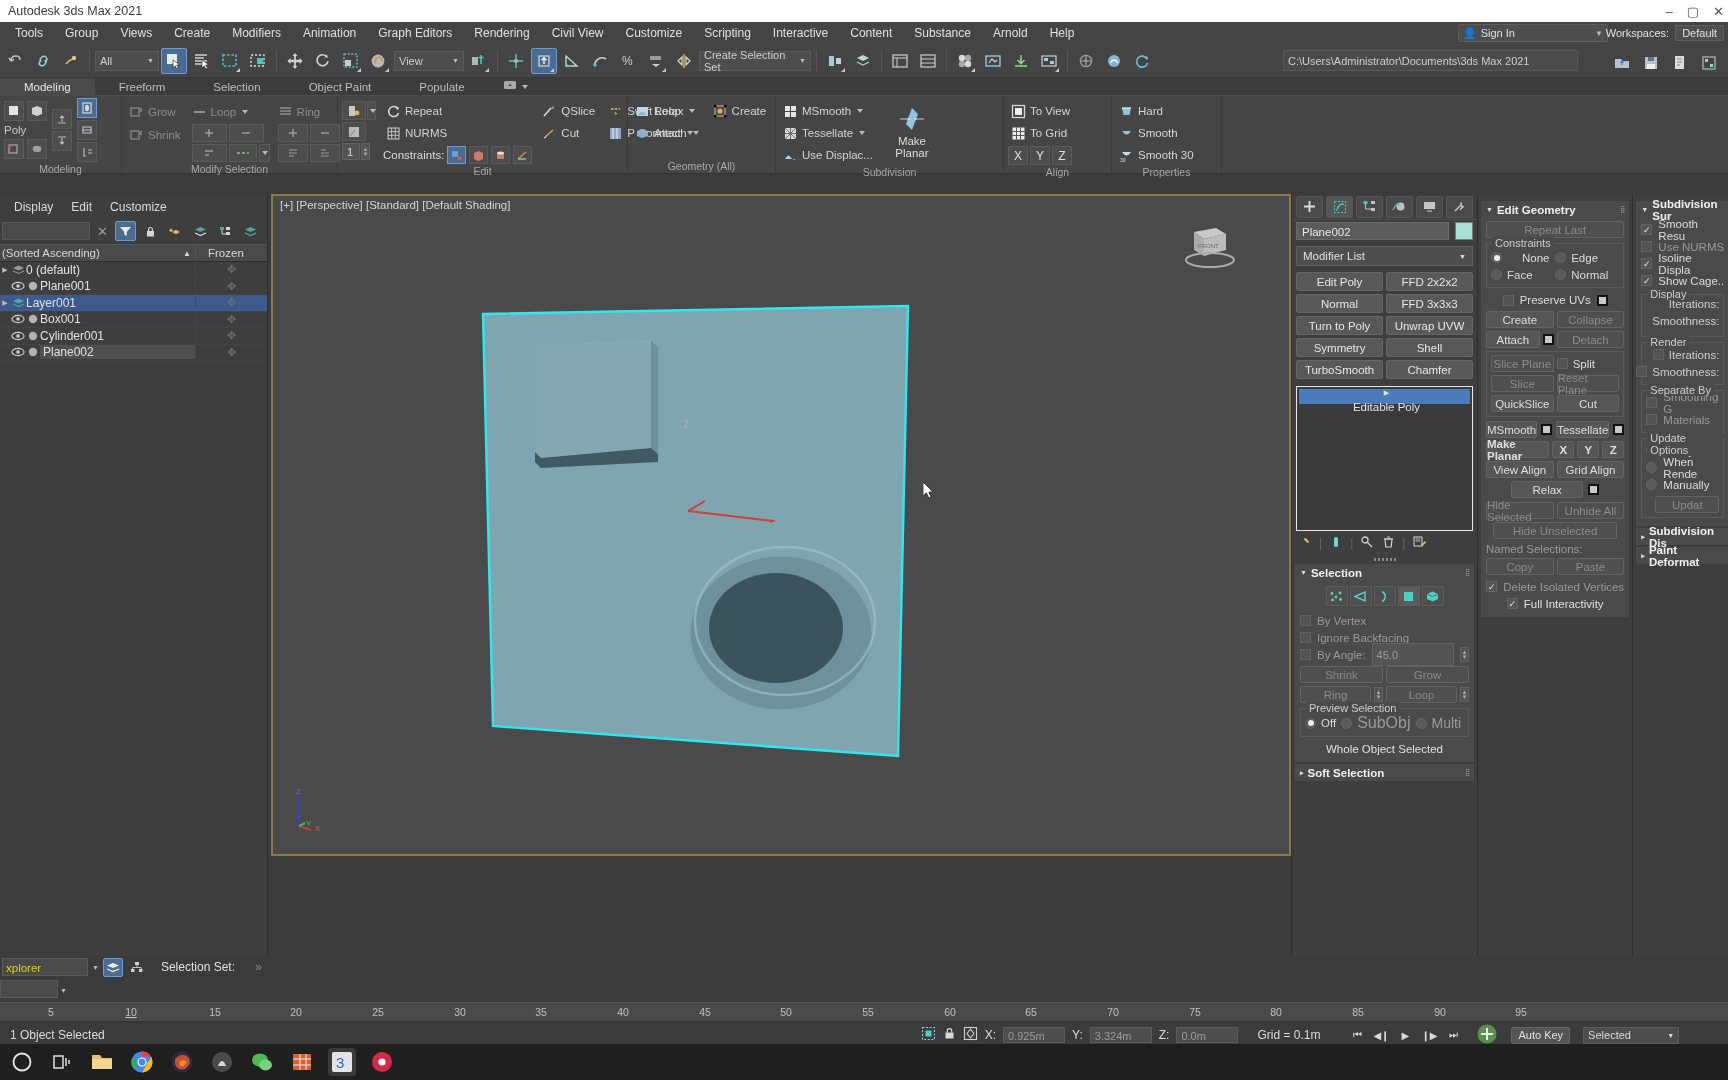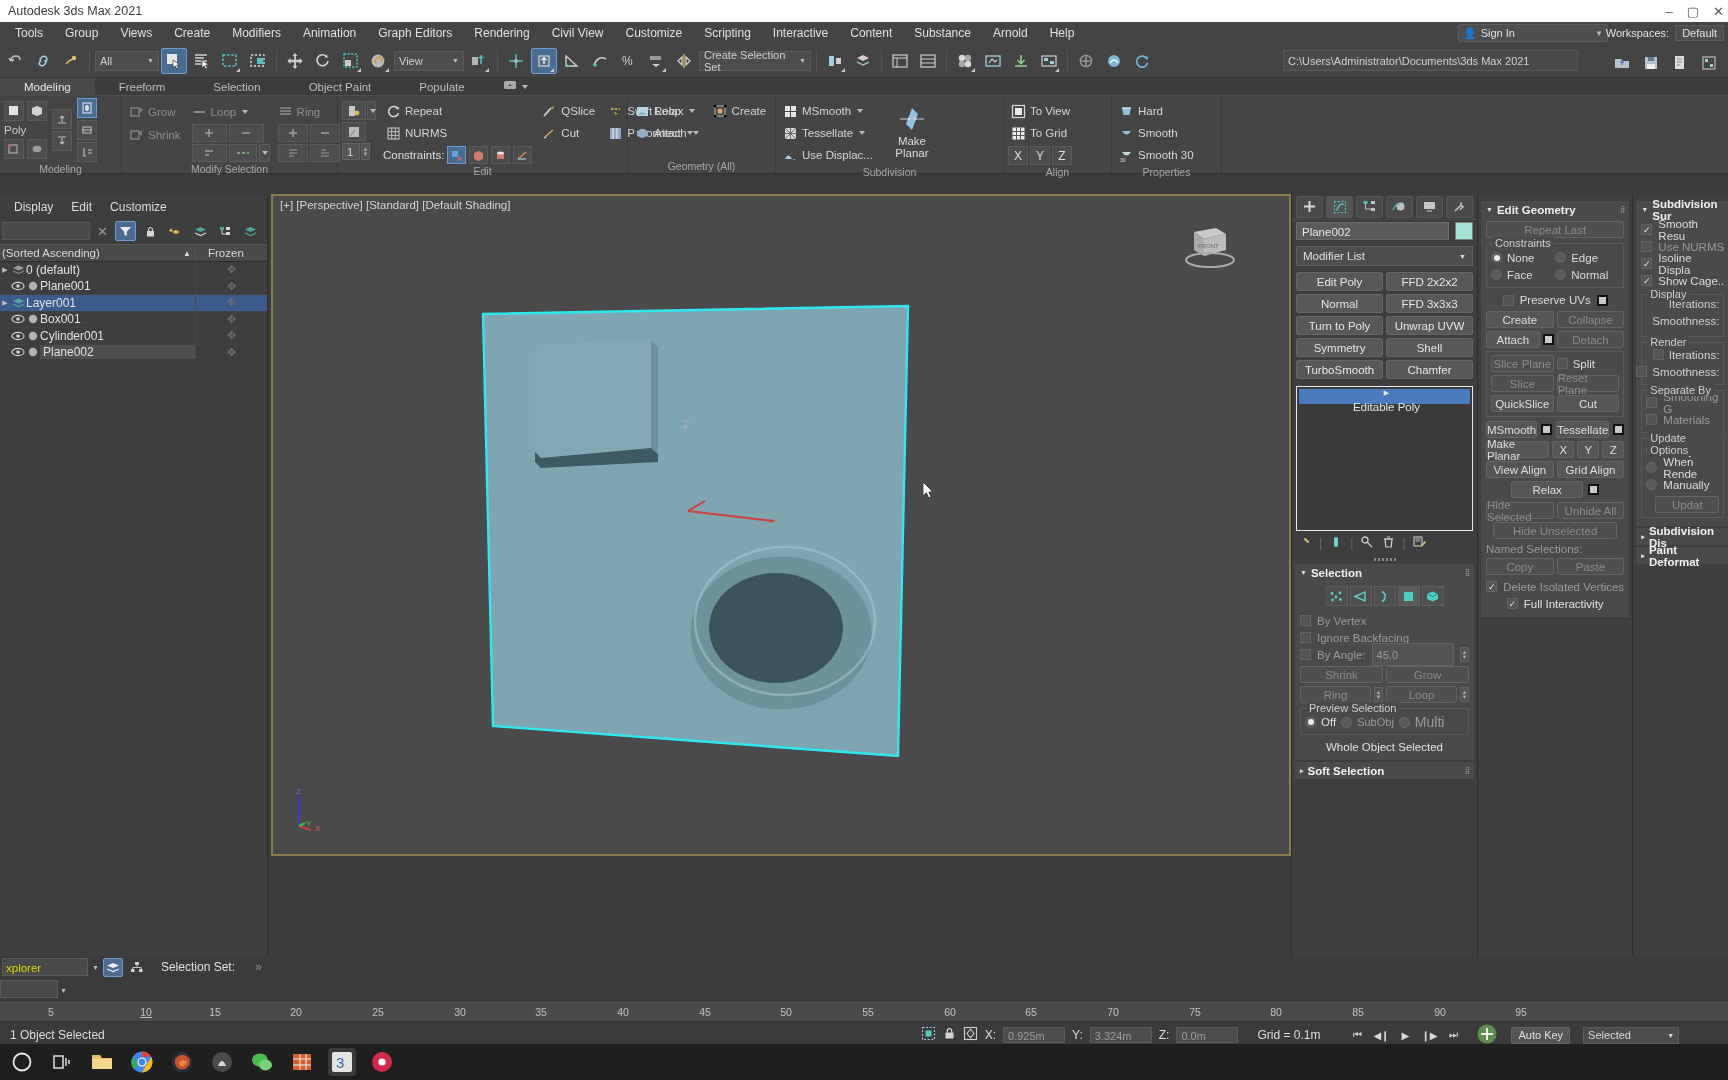--- a/index.html
+++ b/index.html
@@ -1272,21 +1272,21 @@
                 <span>▲</span>
                 <span>▼</span>
               </div>
           </div>
           <div class="fieldset">
             <span class="lg">Preview Selection</span>
             <div style="display:flex;gap:5px;align-items:center;margin-top:2px;">
               <span class="rad on"></span>
               <span style="font-size:11.5px;color:#dcdcdc;">Off</span>
               <span class="rad"></span>
-              <span style="font-size:11px;color:#9a9a9a;">SubObj</span>
+              <span style="font-size:16px;color:#9a9a9a;">SubObj</span>
               <span class="rad"></span>
               <span style="font-size:14px;color:#9a9a9a;">Multi</span>
             </div>
           </div>
           <div class="ctr" style="font-size:11.5px;color:#e0e0e0;margin-top:6px;margin-bottom:2px;">Whole Object Selected</div>
         </div>
       </div>
 
       <div class="rollout">
         <div class="ro-hdr">
@@ -1302,21 +1302,21 @@
         <div class="ro-hdr">
           <span class="ar">▼</span>
           <span>Edit Geometry</span>
           <span class="dots">⁞⁞</span>
         </div>
         <div class="ro-body">
           <div class="gbtn dis" style="margin-bottom:2px;">Repeat Last</div>
           <div class="fieldset">
             <span class="lg">Constraints</span>
             <div style="display:flex;margin-top:2px;">
-              <div style="flex:1;display:flex;align-items:center;gap:5px;height:17px;">
+              <div style="flex:1;display:flex;align-items:center;gap:20px;height:17px;">
                 <span class="rad on"></span>
                 <span style="font-size:11.5px;color:#dcdcdc;">None</span>
               </div>
               <div style="flex:1;display:flex;align-items:center;gap:5px;height:17px;">
                 <span class="rad"></span>
                 <span style="font-size:11.5px;color:#dcdcdc;">Edge</span>
               </div>
             </div>
             <div style="display:flex;">
               <div style="flex:1;display:flex;align-items:center;gap:5px;height:17px;">
@@ -1366,21 +1366,21 @@
             </div>
           </div>
 
           <div style="display:flex;gap:4px;align-items:center;margin:4px 0 3px;">
             <div class="gbtn" style="flex:1">MSmooth</div>
             <span class="sbox"></span>
             <div class="gbtn" style="flex:1">Tessellate</div>
             <span class="sbox"></span>
           </div>
 
-          <div style="display:flex;gap:3px;margin-bottom:3px;">
+          <div style="display:flex;gap:3px;margin-bottom:3px;font-weight:bold;">
             <div class="gbtn" style="flex:1.8">Make Planar</div>
             <div class="gbtn" style="width:22px">X</div>
             <div class="gbtn" style="width:22px">Y</div>
             <div class="gbtn" style="width:22px">Z</div>
           </div>
           <div class="grow2">
             <div class="gbtn">View Align</div>
             <div class="gbtn">Grid Align</div>
           </div>
           <div style="display:flex;gap:5px;align-items:center;justify-content:center;margin-bottom:4px;">
@@ -1518,21 +1518,21 @@
       <span style="color:#8d8d8d;margin-left:auto;padding-right:4px;font-size:12px;">»</span>
     </div>
 
     <div class="mini">
       <div class="minifld"></div>
       <span style="font-size:7px;color:#bbb;align-self:center;">▼</span>
     </div>
 
     <div class="ruler">
       <span class="tick" style="left:51px;">5</span>
-      <span class="tick" style="left:146px;text-decoration:underline;">10</span>
+      <span class="tick" style="left:131px;text-decoration:underline;">10</span>
       <span class="tick" style="left:215px;">15</span>
       <span class="tick" style="left:296px;">20</span>
       <span class="tick" style="left:378px;">25</span>
       <span class="tick" style="left:460px;">30</span>
       <span class="tick" style="left:541px;">35</span>
       <span class="tick" style="left:623px;">40</span>
       <span class="tick" style="left:705px;">45</span>
       <span class="tick" style="left:786px;">50</span>
       <span class="tick" style="left:868px;">55</span>
       <span class="tick" style="left:950px;">60</span>

